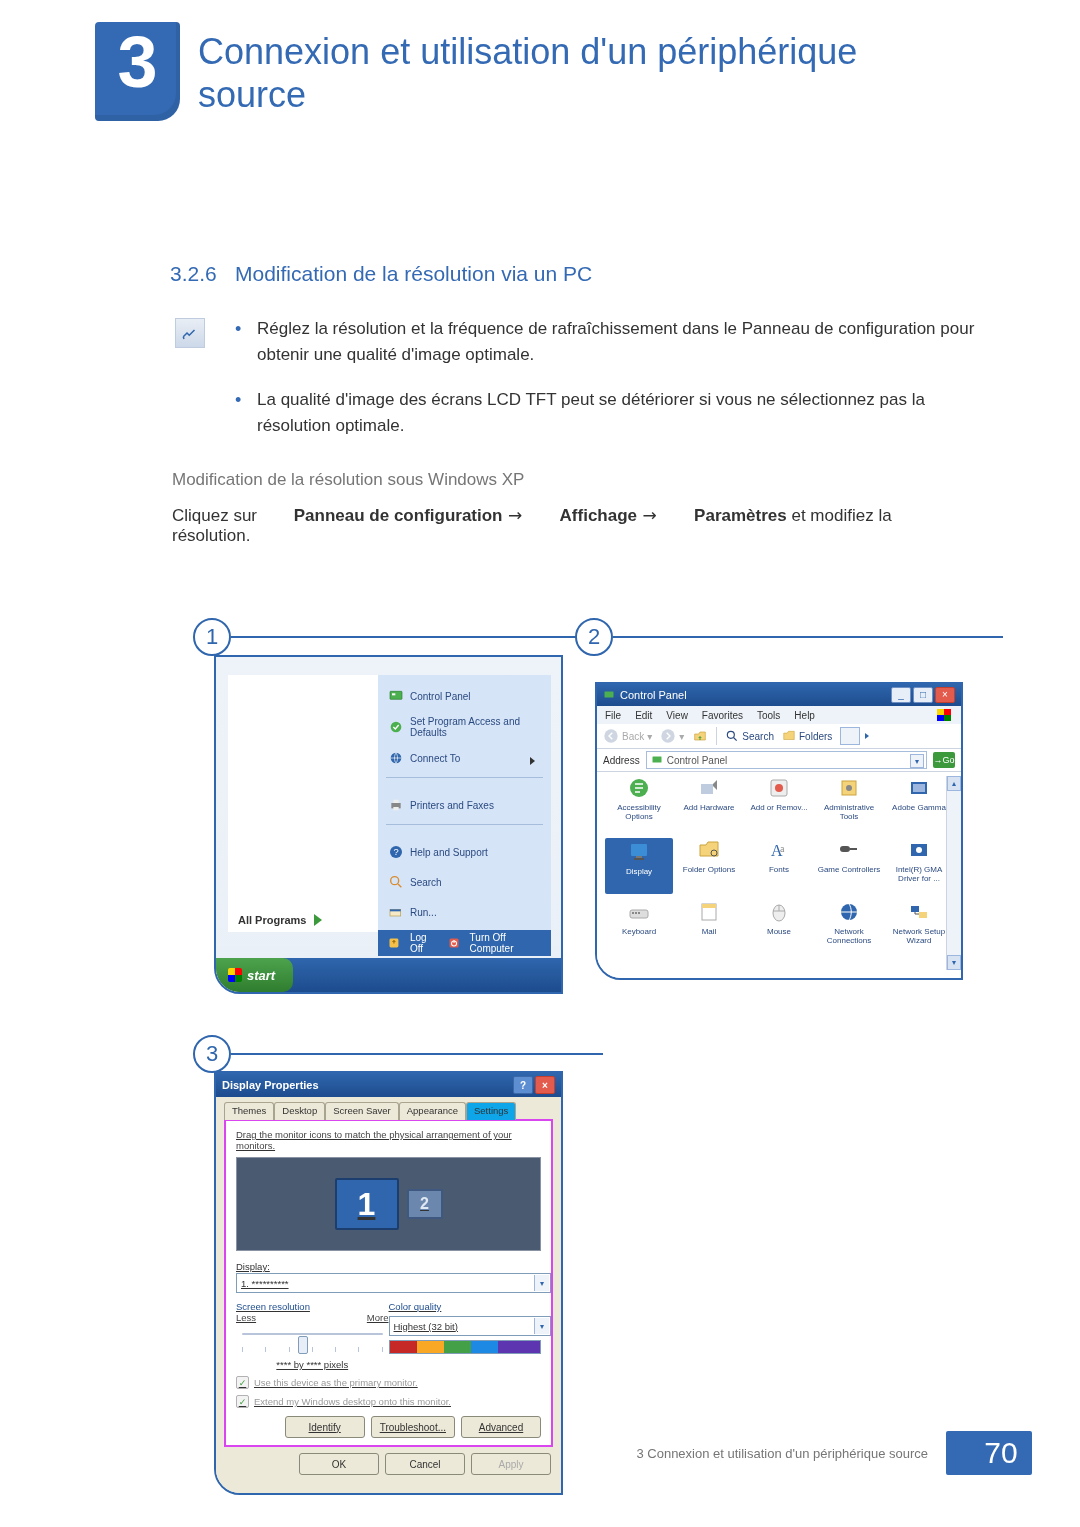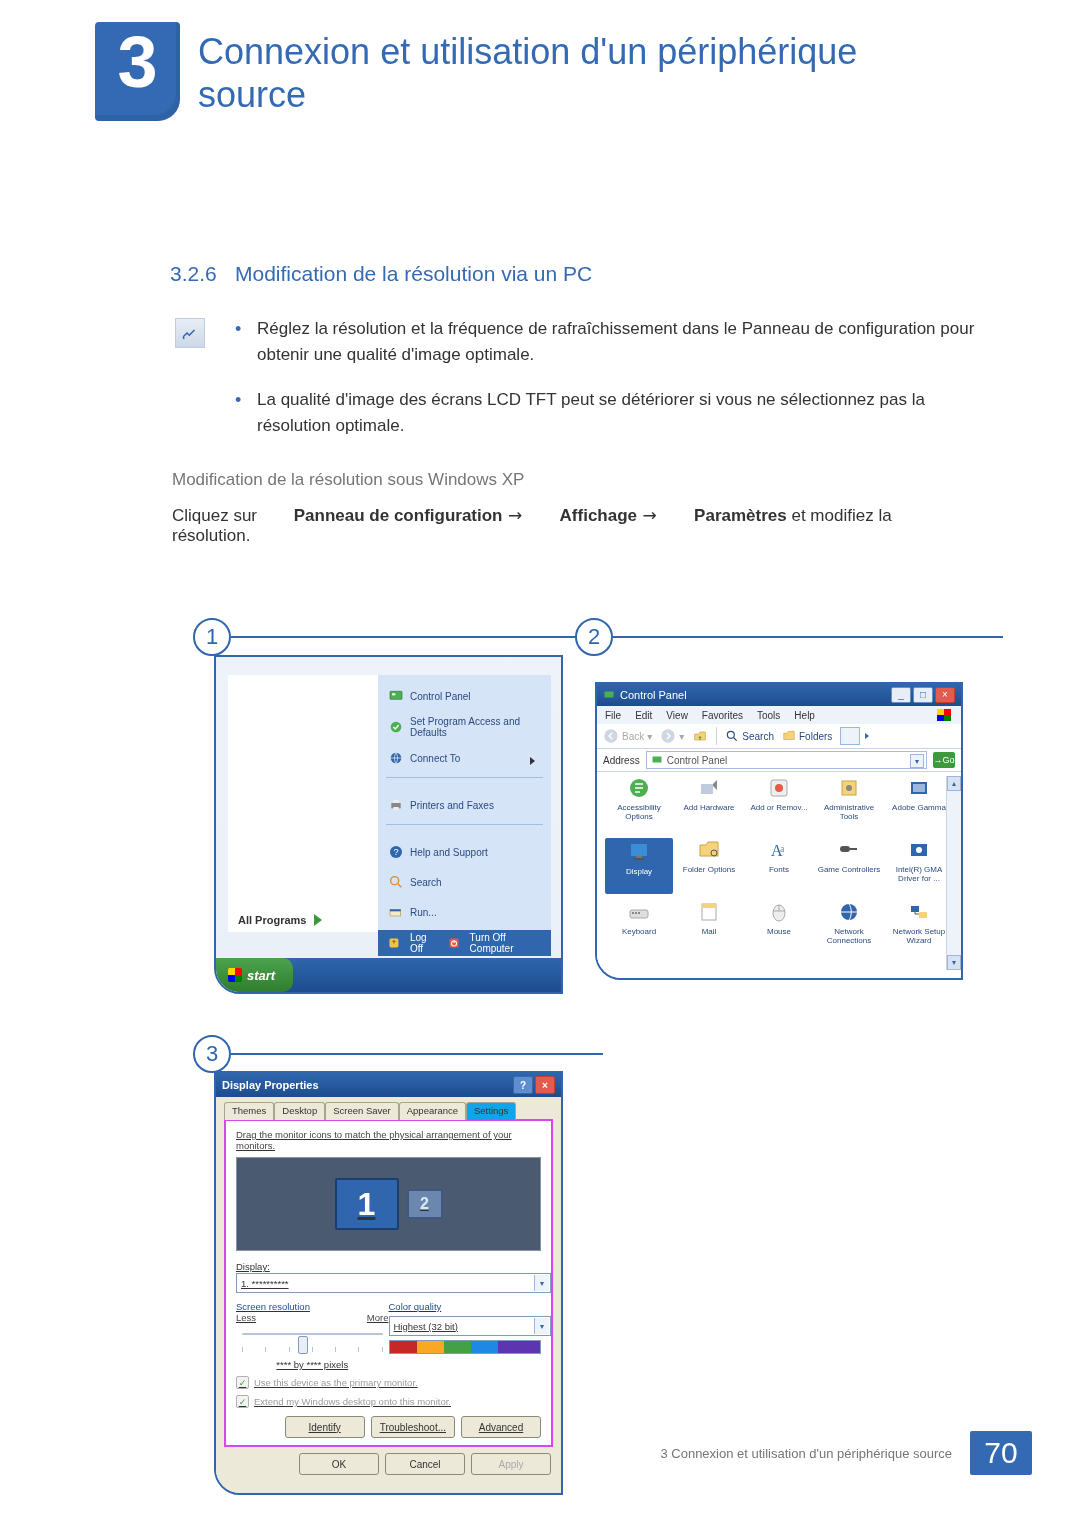--- a/index.html
+++ b/index.html
@@ -382,20 +382,21 @@
   }
   .footer-text { color:#767676; font-size: 13px; }
   .footer-badge {
     width: 62px;
     height: 44px;
     background: #346ab4;
     color: #fff;
     font-size: 30px;
     display:flex;align-items:center;justify-content:center;
     border-radius: 2px;
+    padding-left: 24px;
   }
 </style>
 </head>
 <body>
 
 <div class="page">
 
   <div class="chapter-badge">
     <div class="shape">
         <span class="num">3</span>

